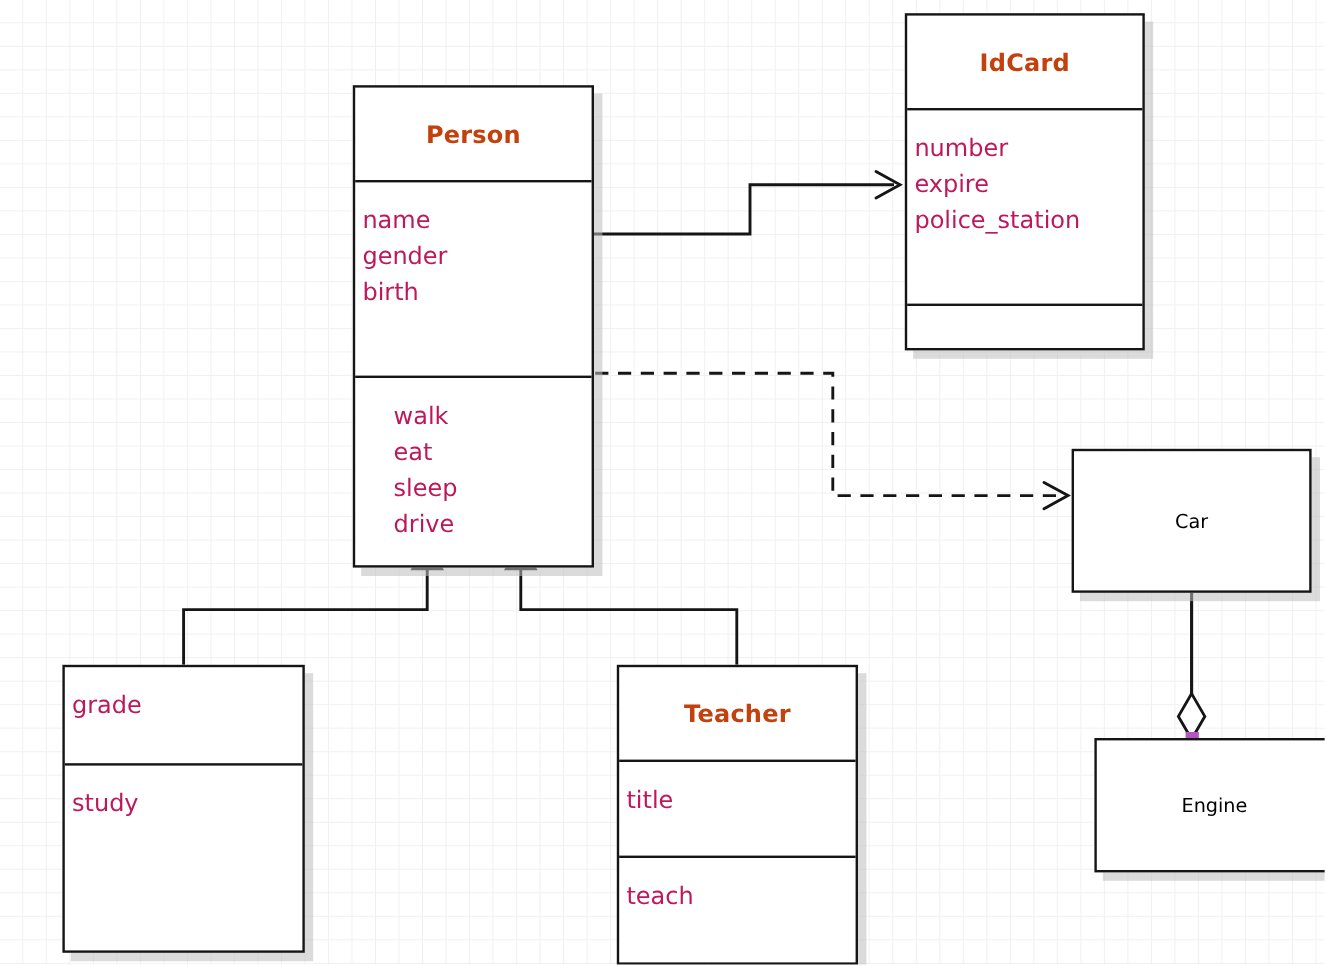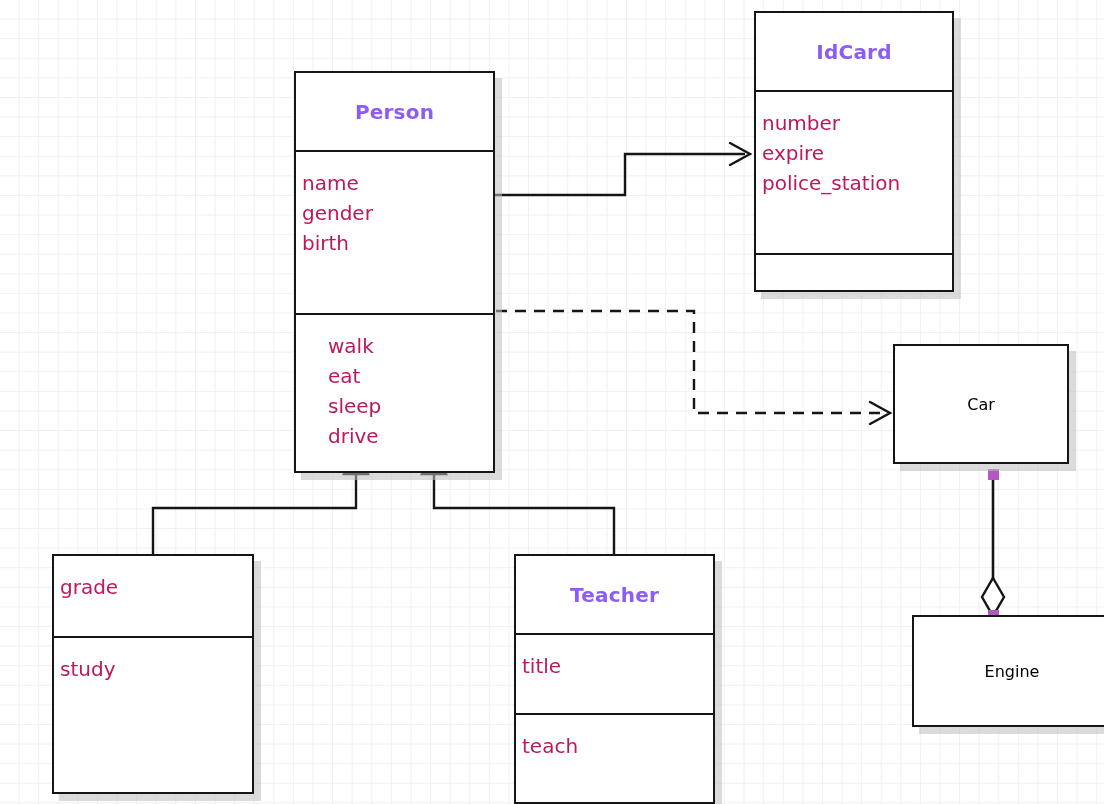--- a/index.html
+++ b/index.html
@@ -51,21 +51,21 @@
     border-top: 2px solid #151515;
   }
   .cmp-title {
     display: flex;
     align-items: center;
     justify-content: center;
   }
   .cmp-title .cls-name {
     font-weight: bold;
     font-size: 20px;
-    color: #8b5cf6;
+    color: #c2410c;
     letter-spacing: 0.2px;
   }
   .cmp-list {
     padding: 16px 0 0 6px;
   }
   .cmp-list .member {
     font-size: 20px;
     line-height: 30px;
     color: #be185d;
     white-space: nowrap;
@@ -164,21 +164,21 @@
       <span class="cls-name">Teacher</span>
     </div>
     <div class="compartment cmp-list" style="height:80px;">
       <div class="member">title</div>
     </div>
     <div class="compartment cmp-list" style="flex:1;">
       <div class="member">teach</div>
     </div>
   </div>
 
-  <div class="uml-class" style="left:893px; top:344px; width:176px; height:120px;align-items:center;">
+  <div class="uml-class" style="left:893px; top:374px; width:200px; height:120px;align-items:center;">
     <div class="compartment cmp-center" style="flex:1;">
       <span class="cls-name">Car</span>
     </div>
   </div>
 
   <div class="uml-class" style="left:872px; top:615px; width:200px; height:112px;margin-left:40px;">
     <div class="compartment cmp-center" style="flex:1;">
       <span class="cls-name">Engine</span>
     </div>
   </div>

